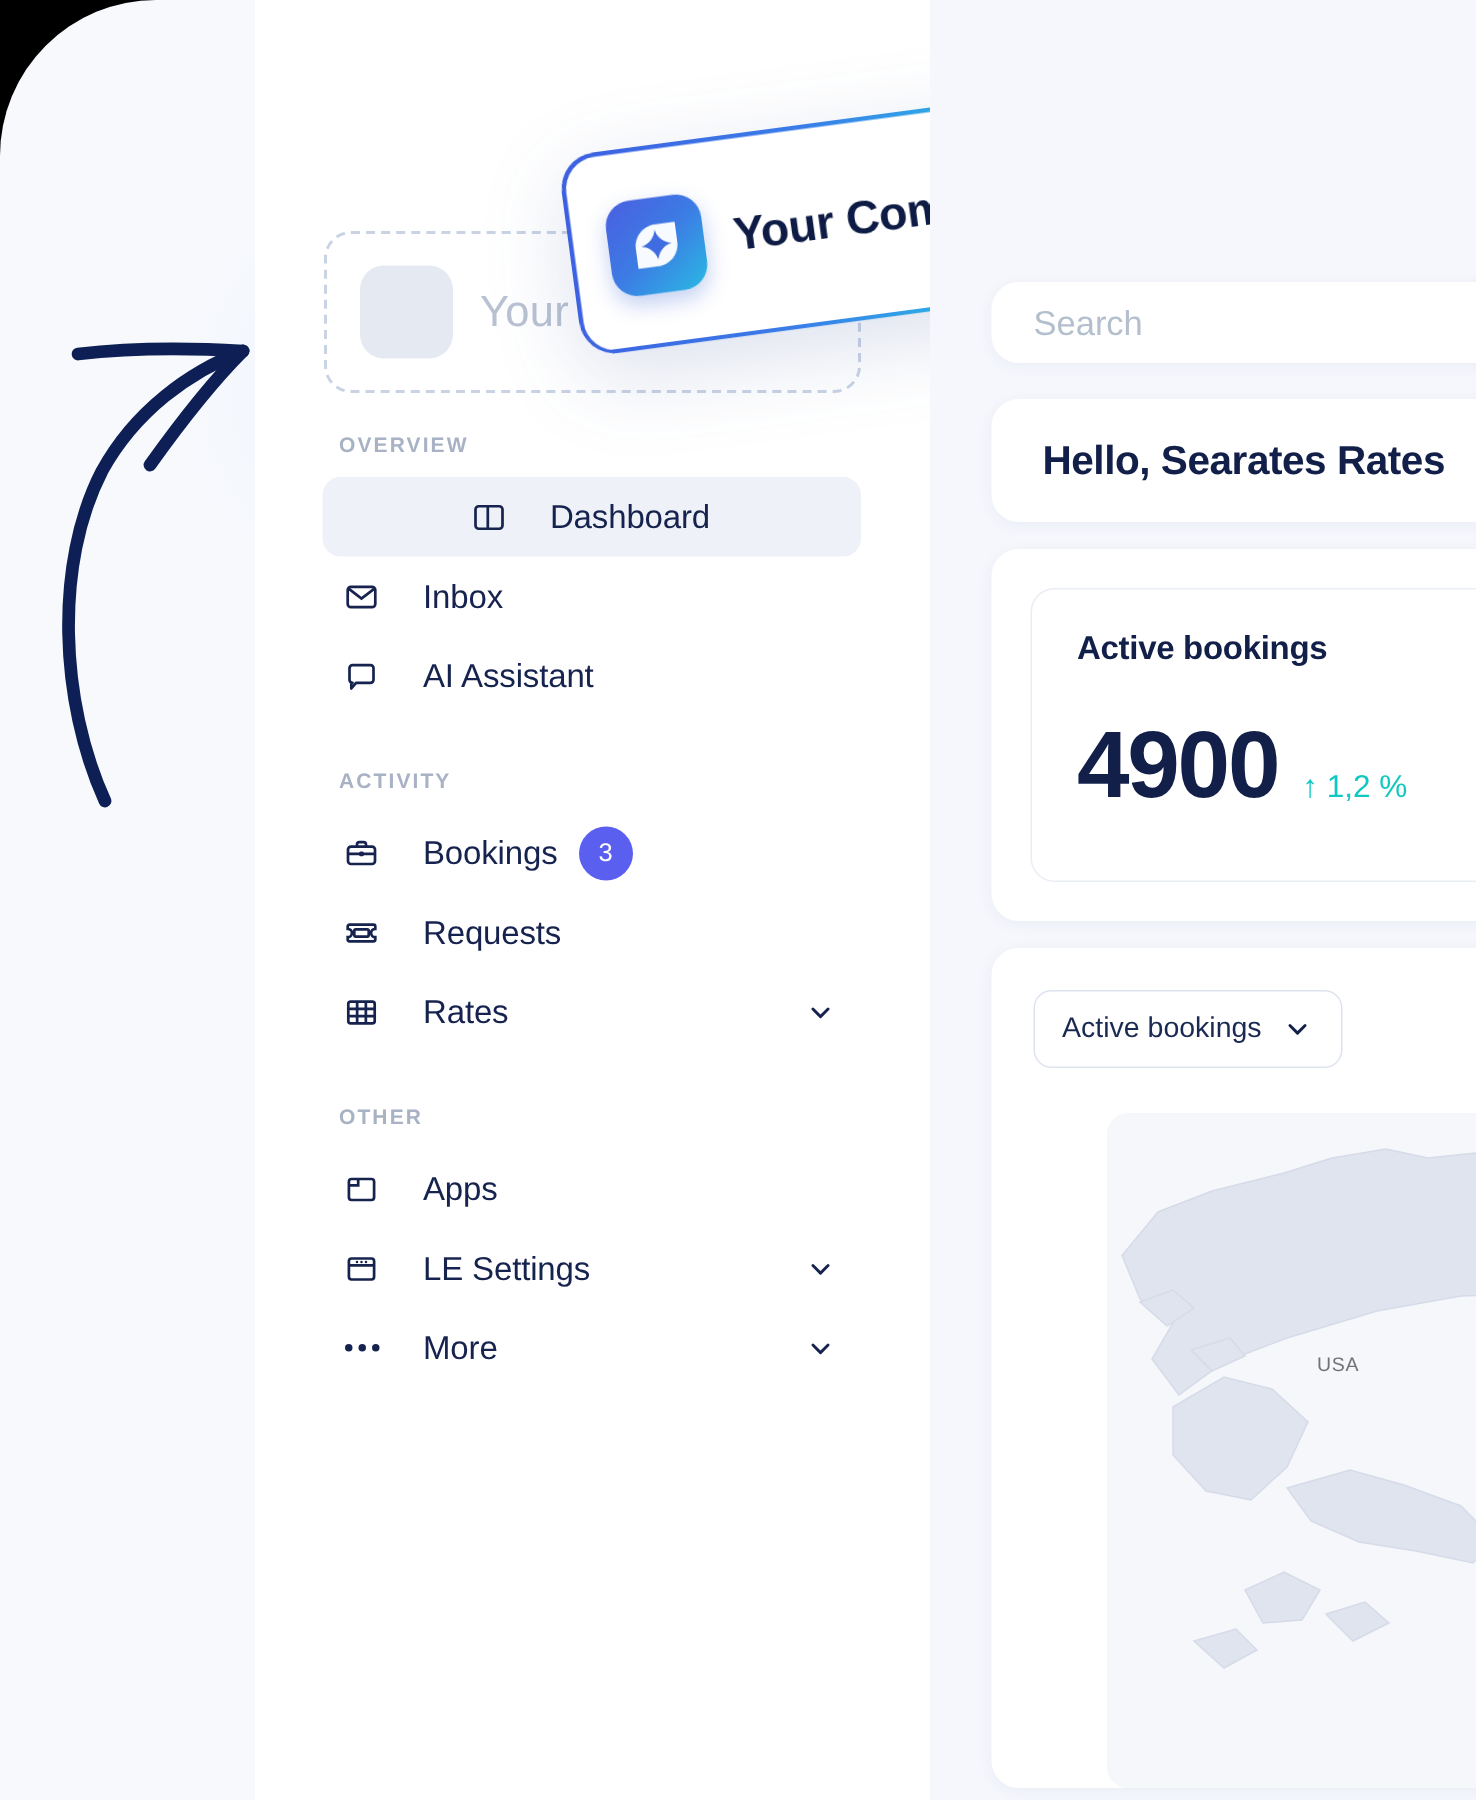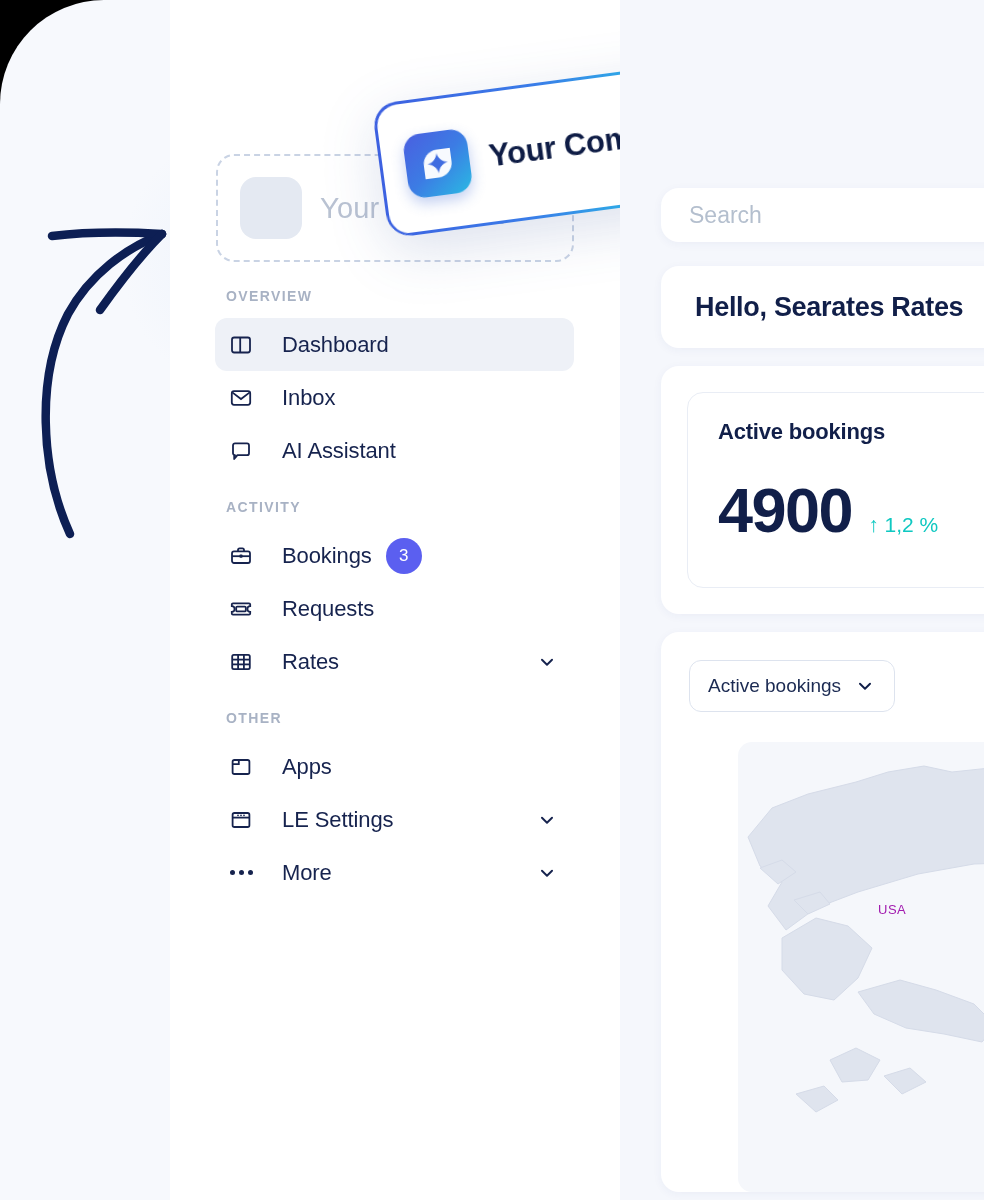--- a/index.html
+++ b/index.html
@@ -141,34 +141,34 @@
   }
   .nav-section-label {
     font-size: 14px;
     font-weight: 700;
     letter-spacing: 1.4px;
     color: #a8b2c4;
     padding: 0 0 0 56px;
     margin: 0 0 14px 0;
     text-transform: uppercase;
   }
-  .nav-section + .nav-section { margin-top: 22px; }
+  .nav-section + .nav-section { margin-top: 35px; }
 
   .nav-item {
     position: relative;
     display: flex;
     align-items: center;
     height: 53px;
     margin: 0 46px 0 45px;
     padding: 0 16px 0 12px;
     border-radius: 12px;
     box-sizing: border-box;
     cursor: pointer;
   }
-  .nav-item.active { background: #eef1f7; }
+  .nav-item.active { background: #eef1f7; justify-content: center; }
   .nav-ico {
     width: 28px; height: 28px;
     flex: 0 0 auto;
     display: flex;
     align-items: center;
     justify-content: center;
     color: #16234e;
   }
   .nav-ico svg { display: block; }
   .nav-label {
@@ -334,21 +334,21 @@
     height: 450px;
     background: #f5f7fb;
     border-radius: 14px;
     overflow: hidden;
   }
   .map-panel svg { position: absolute; left: 0; top: 0; }
   .map-label {
     position: absolute;
     left: 140px; top: 160px;
     font-size: 13px;
-    color: #a21caf;
+    color: #737373;
     letter-spacing: .5px;
   }
 
   
   .annotation-arrow {
     position: absolute;
     left: 28px; top: 206px;
     width: 180px;
     height: 350px;
     pointer-events: none;

